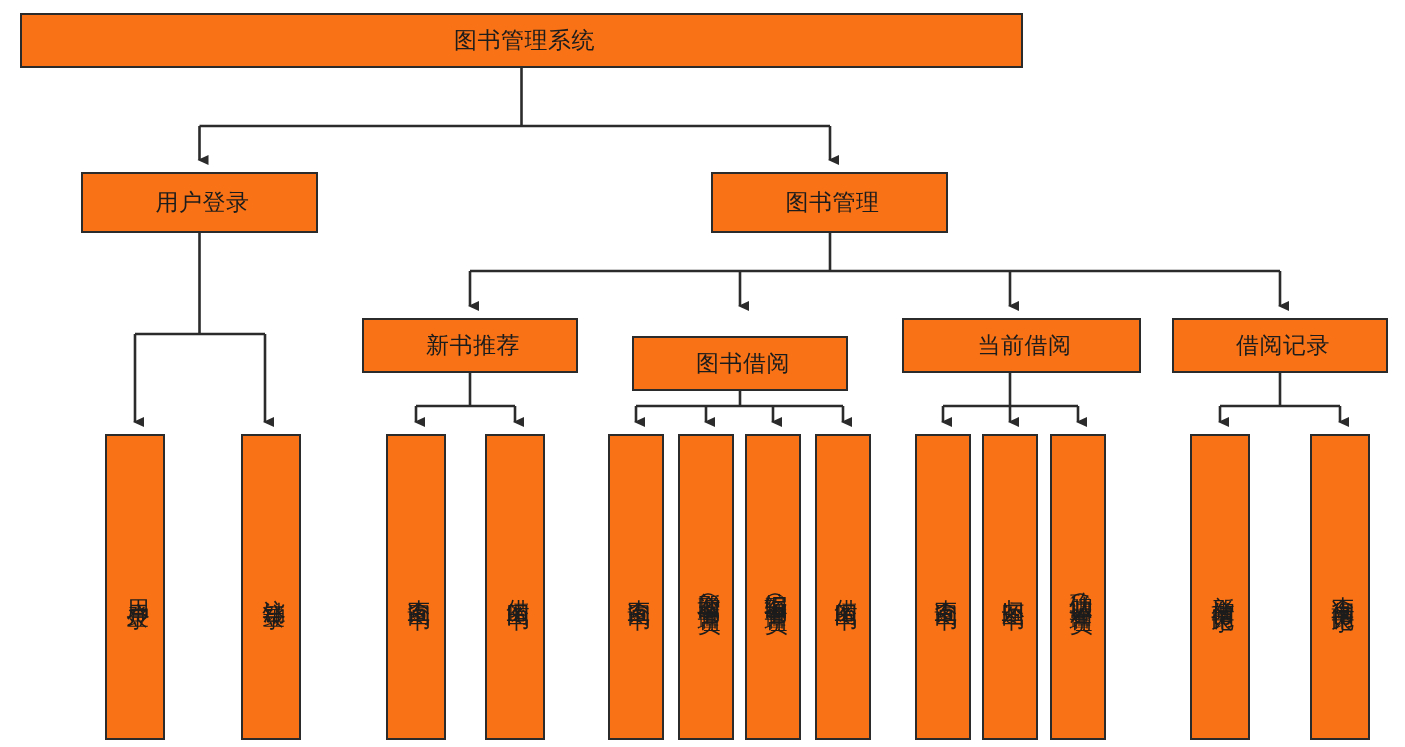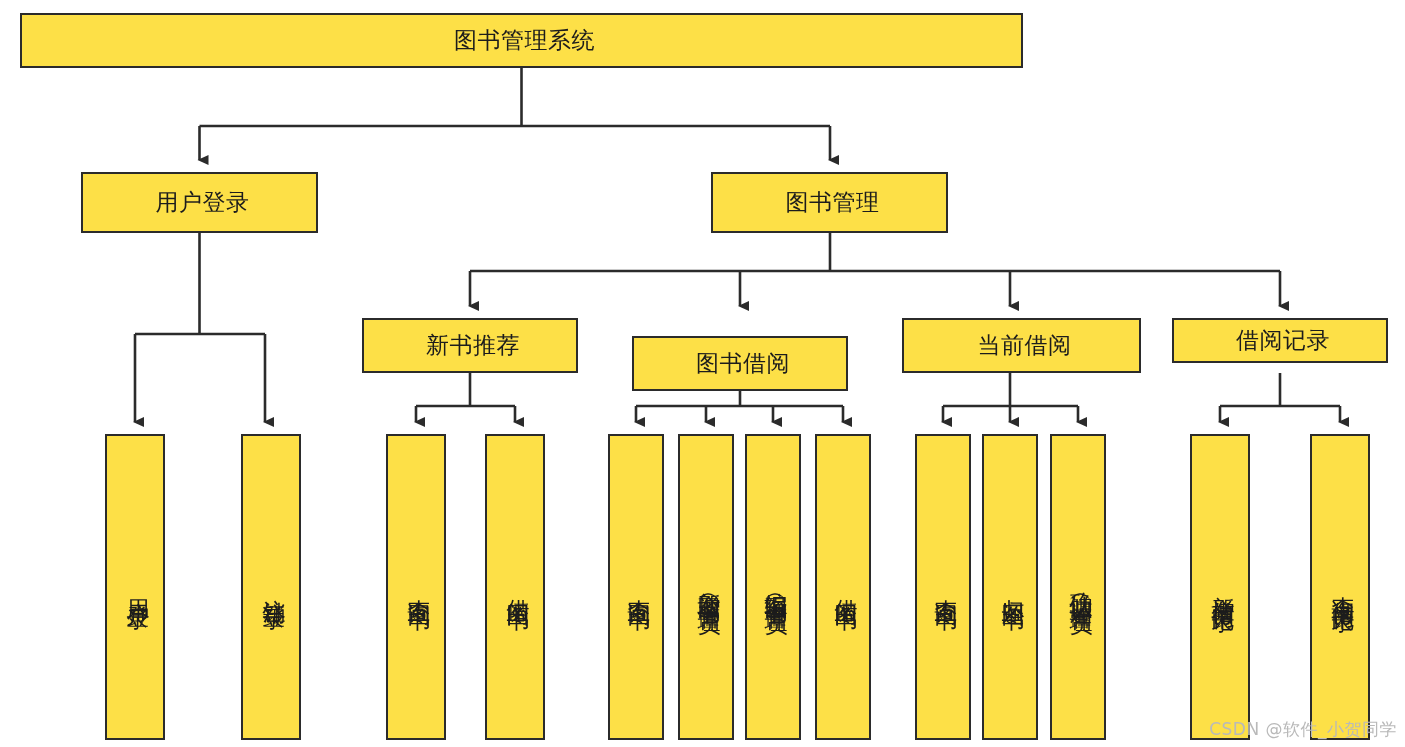--- a/index.html
+++ b/index.html
@@ -23,21 +23,21 @@
     position: absolute;
     left: 0;
     top: 0;
     width: 1405px;
     height: 747px;
     pointer-events: none;
   }
   .node-box {
     position: absolute;
     box-sizing: border-box;
-    background: #fde047;
+    background: #f97316;
     border: 2px solid #2b2b2b;
     display: flex;
     align-items: center;
     justify-content: center;
     z-index: 2;
     padding-left: 6px;
   }
   .node-label {
     color: #1c1c1c;
     line-height: 1.18;
@@ -139,21 +139,21 @@
 
   <div class="node-box horiz" style="left:711px; top:172px; width:237px; height:61px;">
     <span class="node-label">图书管理</span>
   </div>
   <div class="node-box horiz" style="left:632px; top:336px; width:216px; height:55px;">
     <span class="node-label">图书借阅</span>
   </div>
   <div class="node-box horiz" style="left:902px; top:318px; width:239px; height:55px;">
     <span class="node-label">当前借阅</span>
   </div>
-  <div class="node-box horiz" style="left:1172px; top:318px; width:216px; height:45px;">
+  <div class="node-box horiz" style="left:1172px; top:318px; width:216px; height:55px;">
     <span class="node-label">借阅记录</span>
   </div>
 
   <div class="node-box vert" style="left:105px; top:434px; width:60px; height:306px;">
     <span class="node-label">用户登录</span>
   </div>
   <div class="node-box vert" style="left:241px; top:434px; width:60px; height:306px;">
     <span class="node-label">注销登录</span>
   </div>
 
@@ -187,15 +187,14 @@
     <span class="node-label">确认归还（管理员）</span>
   </div>
 
   <div class="node-box vert" style="left:1190px; top:434px; width:60px; height:306px;">
     <span class="node-label">新增借阅记录</span>
   </div>
   <div class="node-box vert" style="left:1310px; top:434px; width:60px; height:306px;">
     <span class="node-label">查询借阅记录</span>
   </div>
 
-  <div class="watermark">CSDN @软件_小贺同学</div>
 
 </div>
 
 </body></html>

